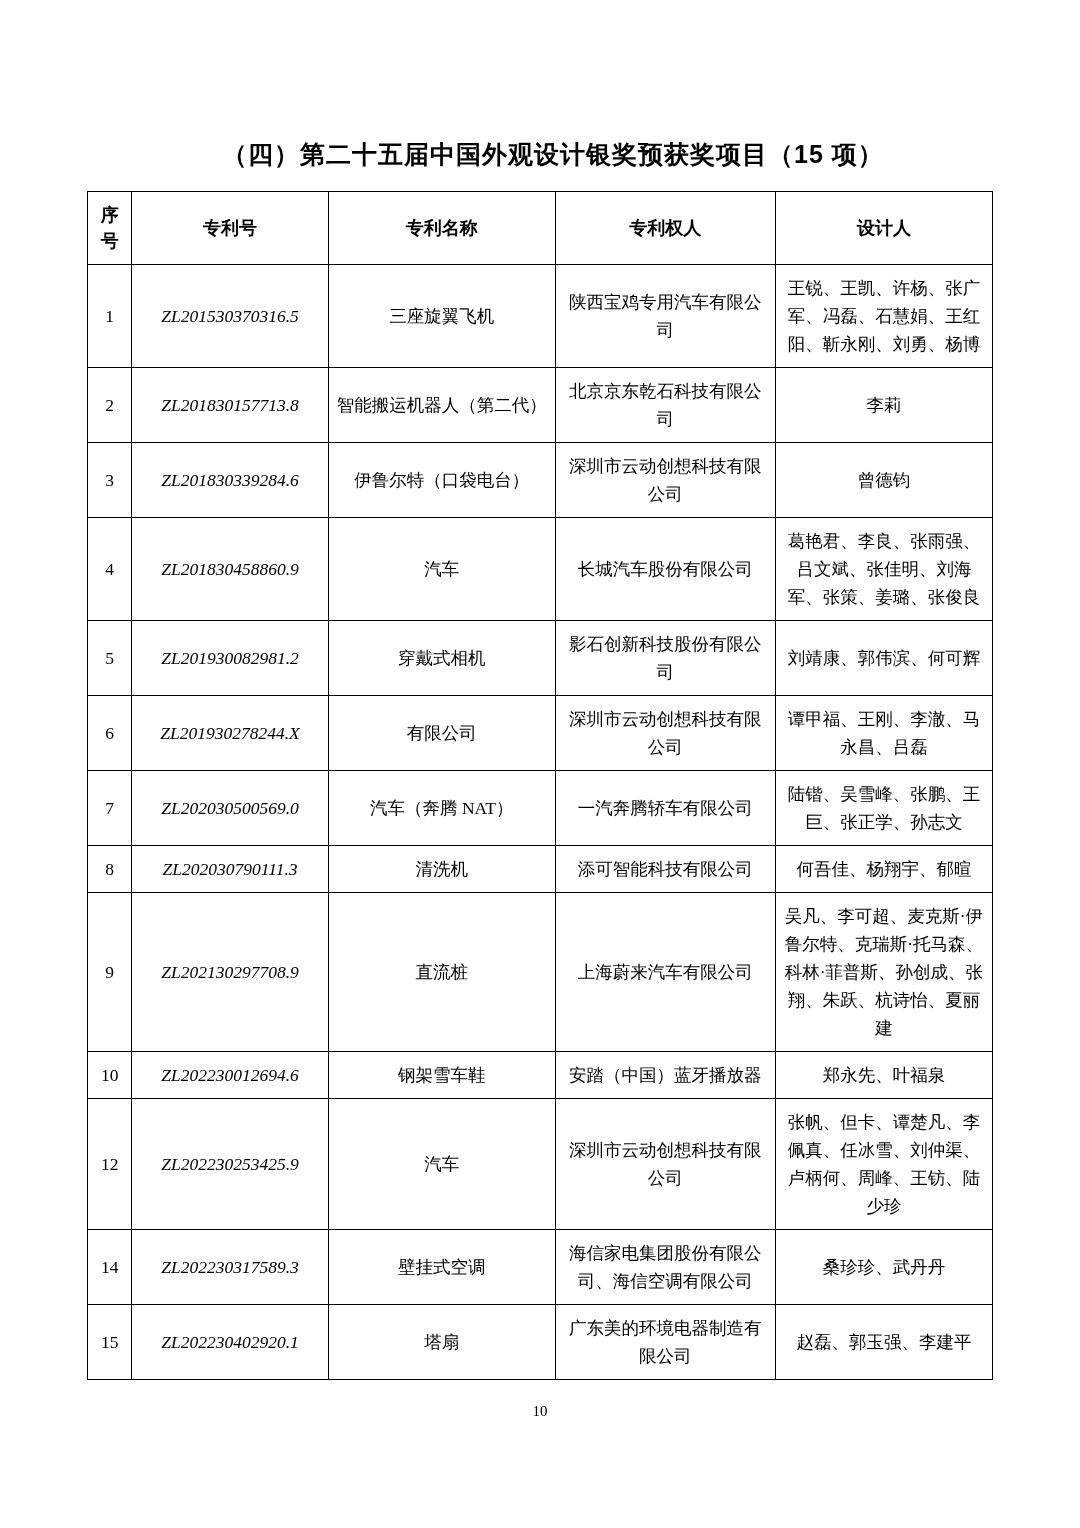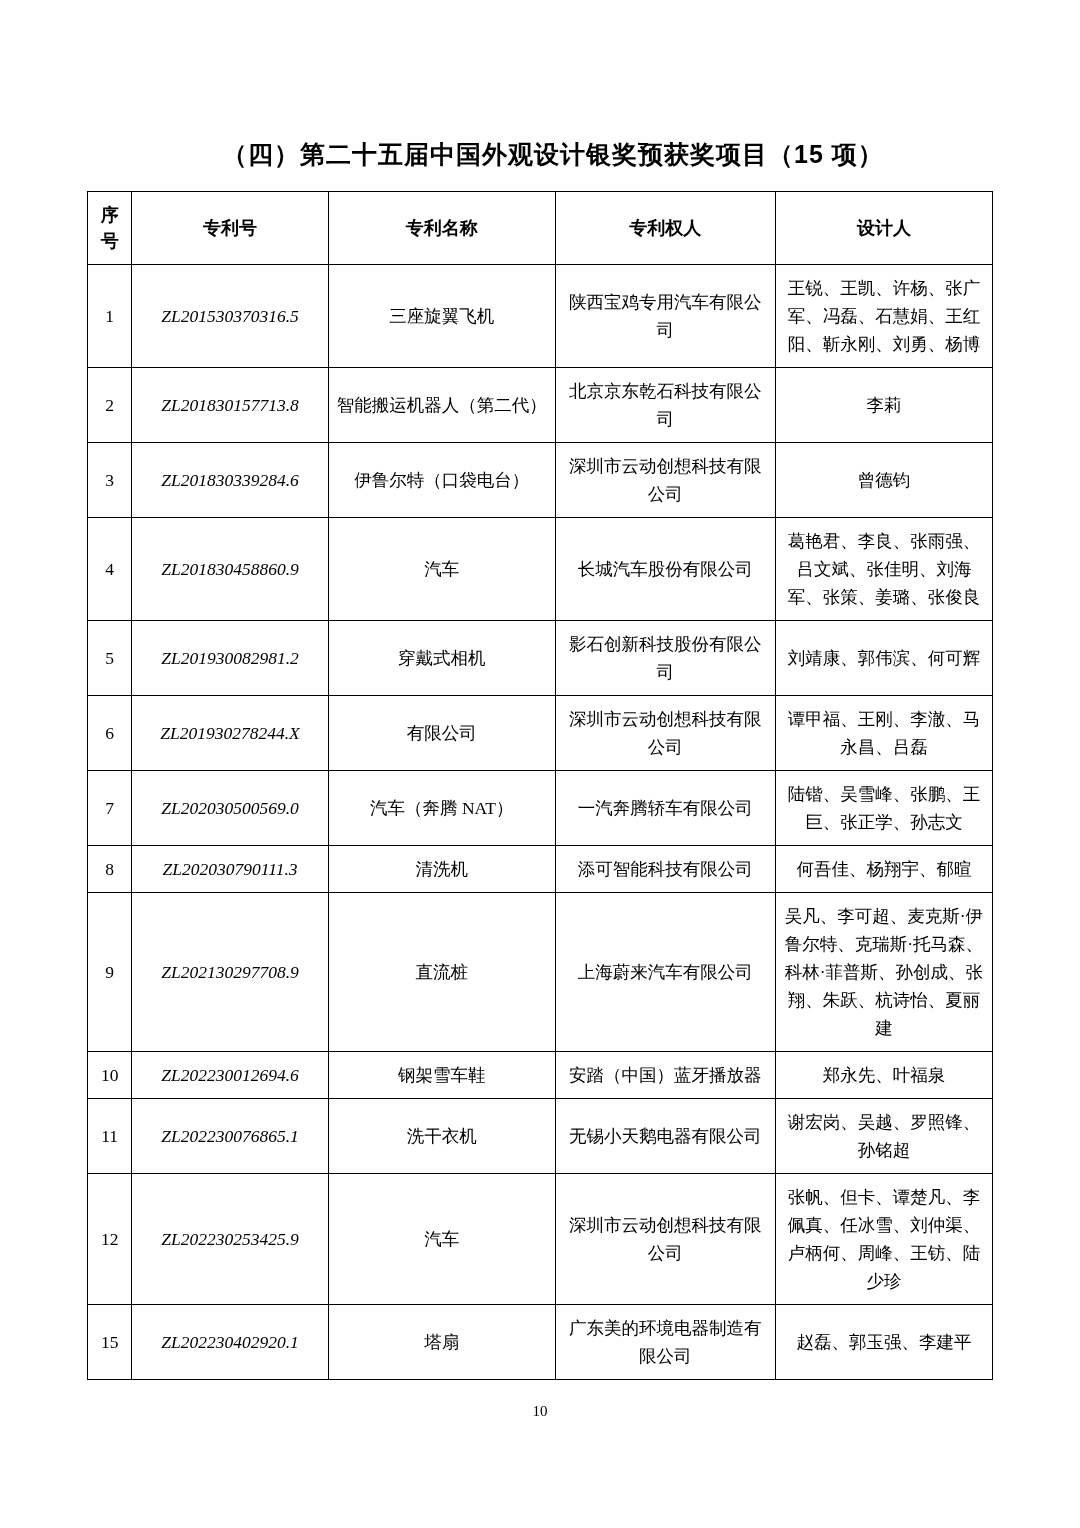--- a/index.html
+++ b/index.html
@@ -154,32 +154,32 @@
           <td class="cell-designers">吴凡、李可超、麦克斯·伊鲁尔特、克瑞斯·托马森、科林·菲普斯、孙创成、张翔、朱跃、杭诗怡、夏丽建</td>
         </tr>
         <tr>
           <td class="cell-serial">10</td>
           <td class="cell-patent-no">ZL202230012694.6</td>
           <td class="cell-name">钢架雪车鞋</td>
           <td class="cell-owner">安踏（中国）蓝牙播放器</td>
           <td class="cell-designers">郑永先、叶福泉</td>
         </tr>
         <tr>
-          <td class="cell-serial">11</td>
-          <td class="cell-patent-no">ZL202230076865.1</td>
-          <td class="cell-name">洗干衣机</td>
-          <td class="cell-owner">无锡小天鹅电器有限公司</td>
-          <td class="cell-designers">谢宏岗、吴越、罗照锋、孙铭超</td>
-        </tr>
-        <tr>
           <td class="cell-serial">12</td>
           <td class="cell-patent-no">ZL202230253425.9</td>
           <td class="cell-name">汽车</td>
           <td class="cell-owner">深圳市云动创想科技有限公司</td>
           <td class="cell-designers">张帆、但卡、谭楚凡、李佩真、任冰雪、刘仲渠、卢柄何、周峰、王钫、陆少珍</td>
+        </tr>
+        <tr>
+          <td class="cell-serial">14</td>
+          <td class="cell-patent-no">ZL202230317589.3</td>
+          <td class="cell-name">壁挂式空调</td>
+          <td class="cell-owner">海信家电集团股份有限公司、海信空调有限公司</td>
+          <td class="cell-designers">桑珍珍、武丹丹</td>
         </tr>
         <tr>
           <td class="cell-serial">15</td>
           <td class="cell-patent-no">ZL202230402920.1</td>
           <td class="cell-name">塔扇</td>
           <td class="cell-owner">广东美的环境电器制造有限公司</td>
           <td class="cell-designers">赵磊、郭玉强、李建平</td>
         </tr>
       </tbody>
   </table>

